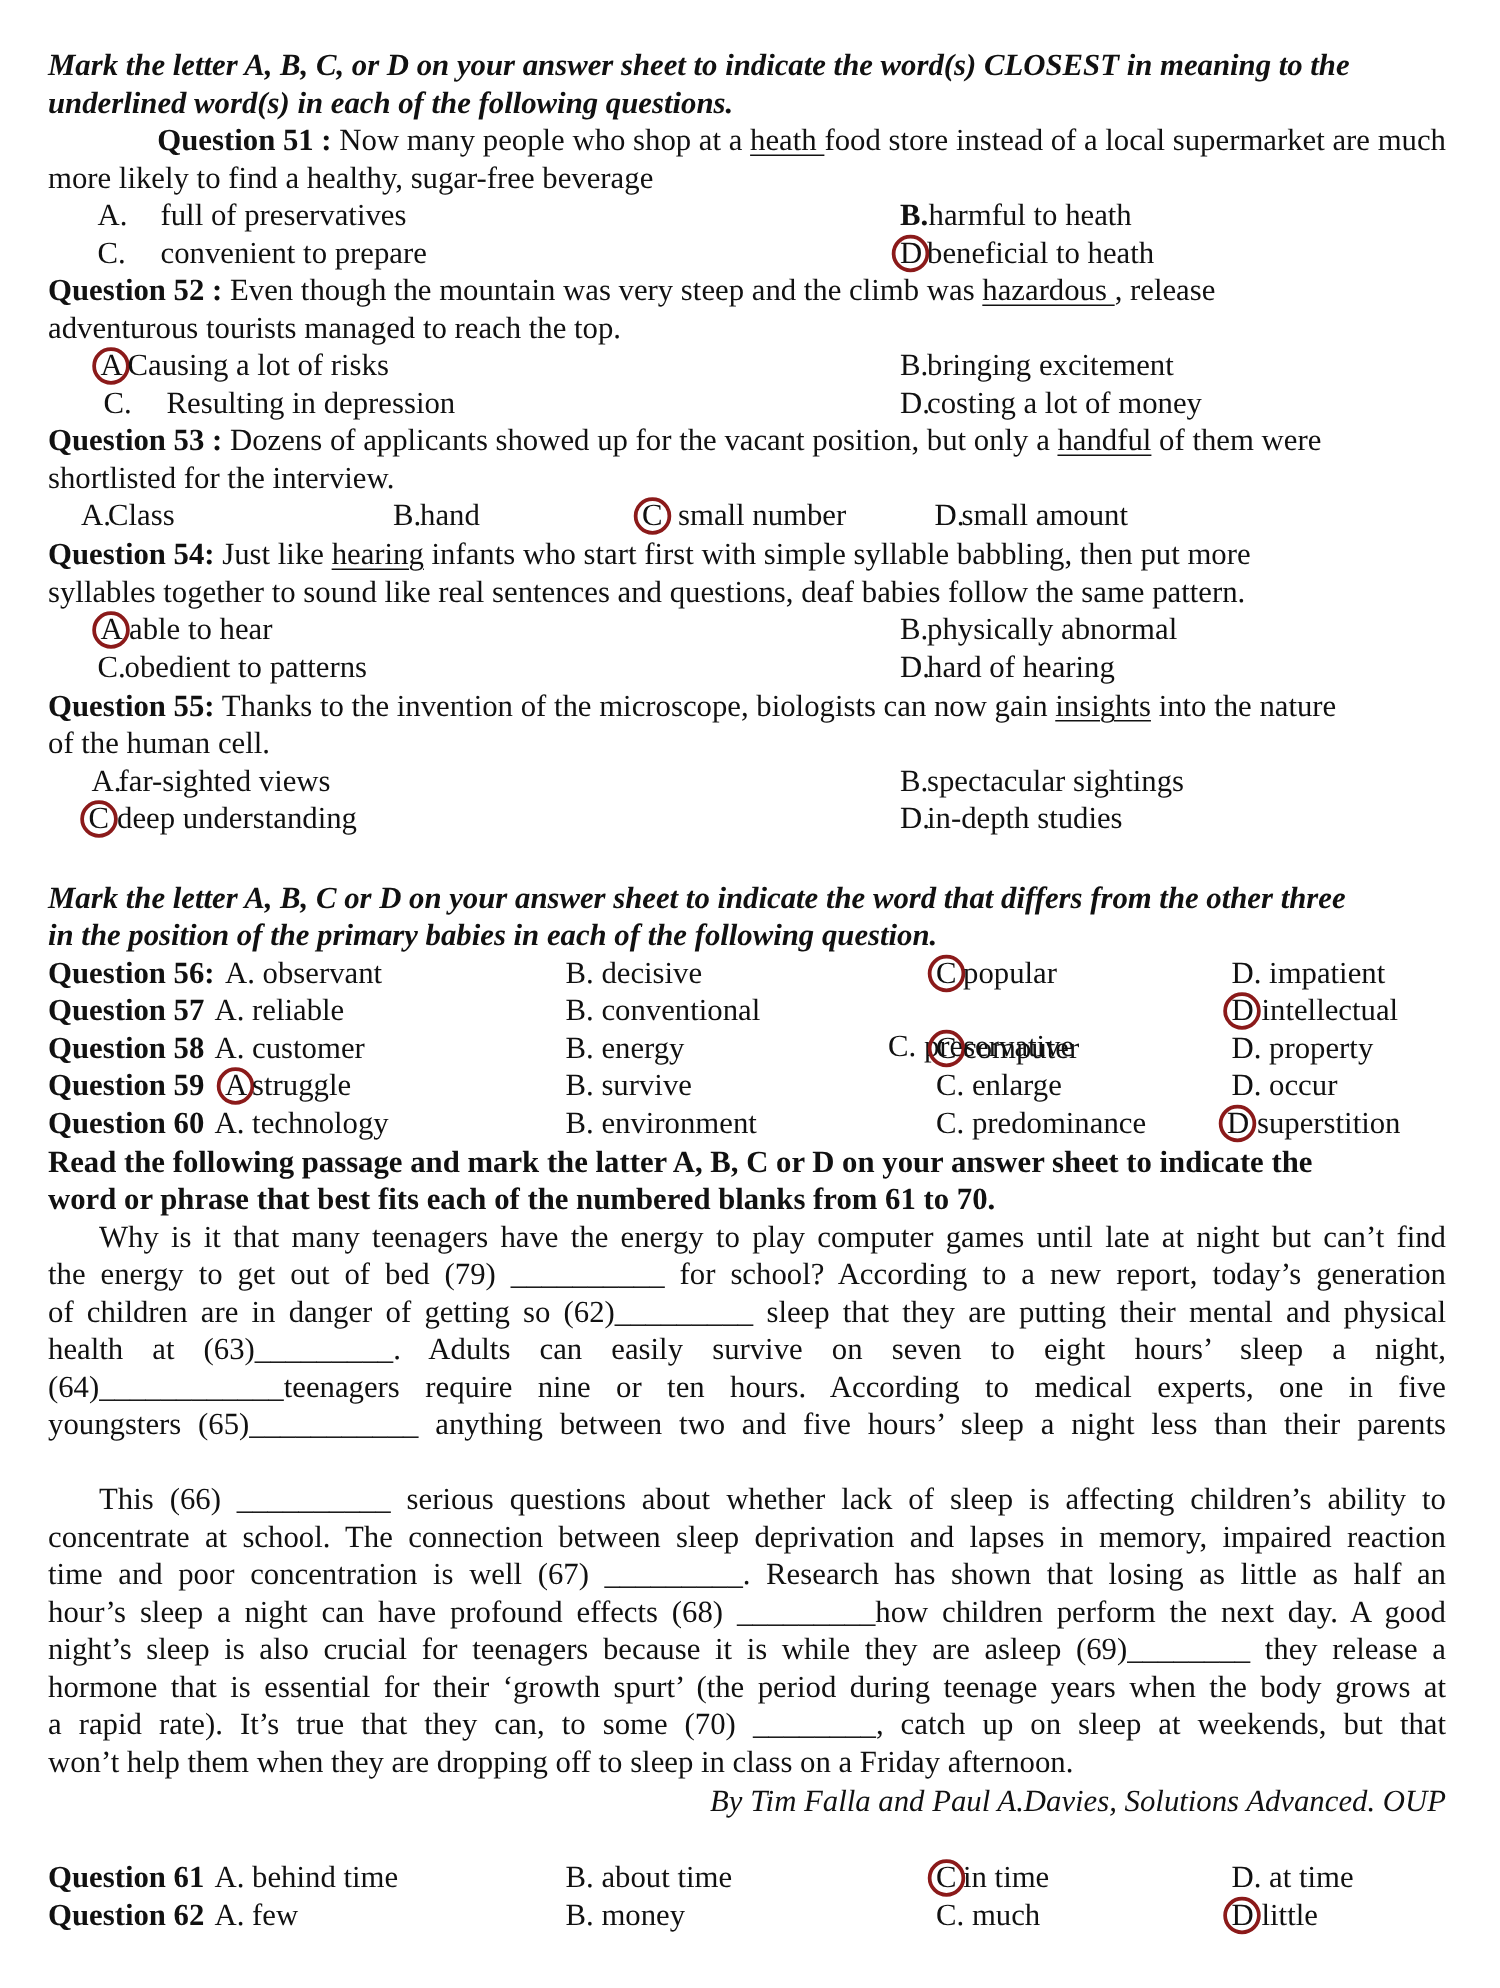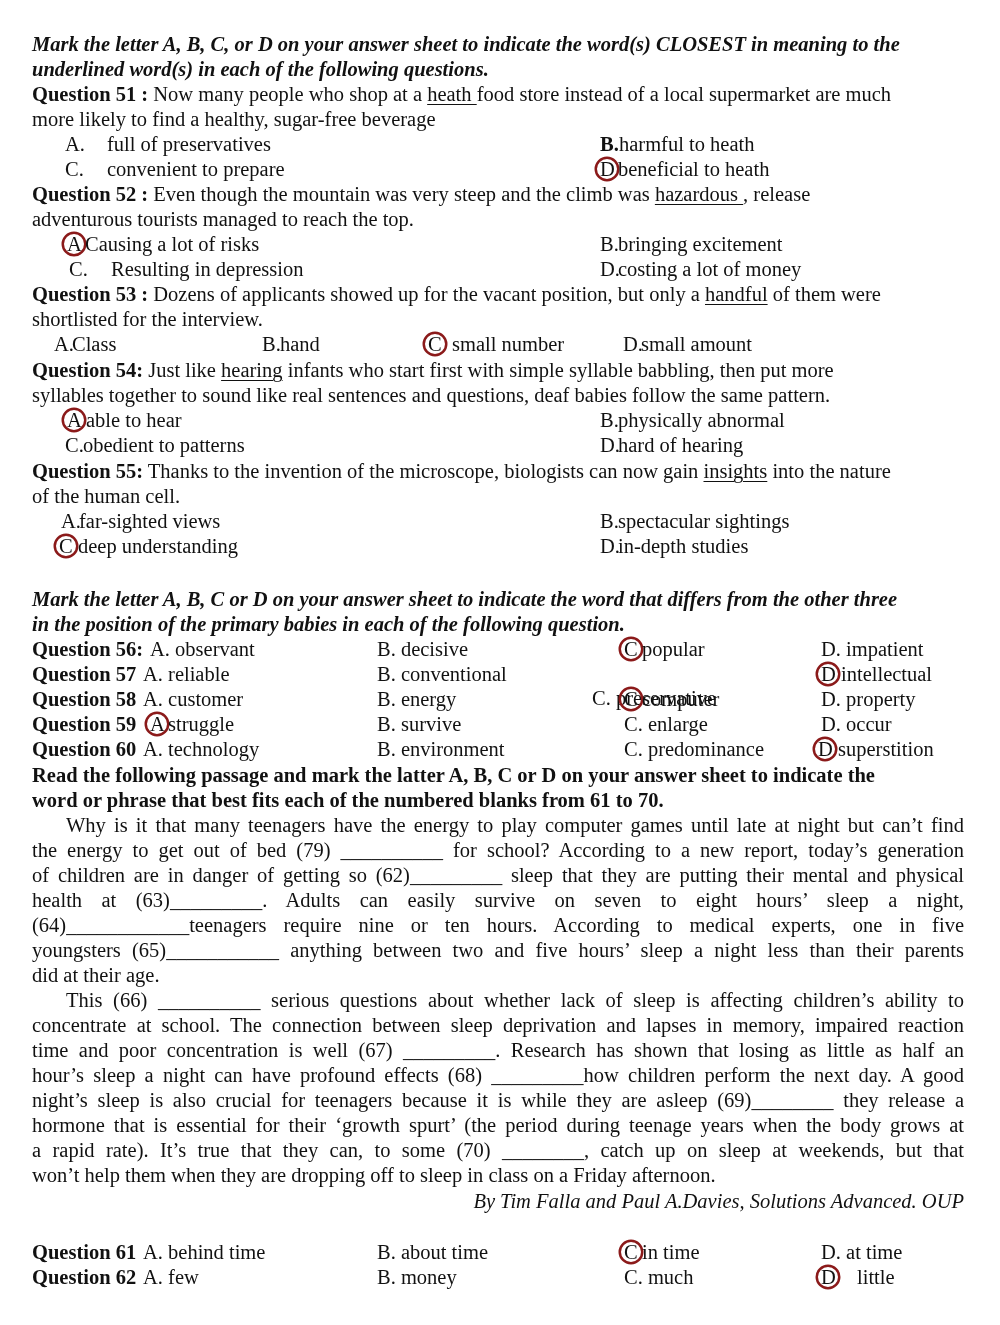--- a/index.html
+++ b/index.html
@@ -30,21 +30,21 @@
   .just { text-align: justify; text-align-last: justify; }
 </style>
 </head>
 <body>
 
 <div class="page">
 
   <div class="line bi" style="top:32px;">Mark the letter A, B, C, or D on your answer sheet to indicate the word(s) CLOSEST in meaning to the</div>
   <div class="line bi" style="top:57px;">underlined word(s) in each of the following questions.</div>
 
-  <div class="line" style="top:82px;">
+  <div class="line" style="top:82px;text-align:right;">
     <span class="b">Question 51 :</span><span> Now many people who shop at a </span><span class="u">heath </span><span> food store instead of a local supermarket are much</span>
   </div>
   <div class="line" style="top:107px;">more likely to find a healthy, sugar-free beverage</div>
   <div class="line" style="top:132px;">
     <span class="col" style="left:33px;">A.</span>
     <span class="col" style="left:75px;">full of preservatives</span>
     <span class="col b" style="left:568px;">B.</span>
     <span class="col" style="left:587px;"> harmful to heath</span>
   </div>
   <div class="line" style="top:157px;">
@@ -166,21 +166,20 @@
 
   <div class="line b" style="top:763px;">Read the following  passage and mark the latter A, B, C or D on your answer sheet to indicate the</div>
   <div class="line b" style="top:788px;">word or phrase that best fits each of the numbered blanks from 61 to 70.</div>
 
   <div class="line just" style="top:813px; left:66px;">Why is it that many teenagers have the energy to play computer games until late at night but can’t find</div>
   <div class="line just" style="top:838px;">the energy to get out of bed (79) __________ for school? According to a new report, today’s generation</div>
   <div class="line just" style="top:863px;">of children are in danger of getting so (62)_________ sleep that they are putting their mental and physical</div>
   <div class="line just" style="top:888px;">health  at  (63)_________.  Adults  can  easily  survive  on  seven  to  eight  hours’  sleep  a   night,</div>
   <div class="line just" style="top:913px;">(64)____________teenagers  require  nine  or  ten  hours.  According  to  medical  experts,  one  in  five</div>
   <div class="line just" style="top:938px;">youngsters (65)___________ anything between two and five hours’ sleep a night less than their parents</div>
-  <div class="line" style="top:963px;">did at their age.</div>
   <div class="line just" style="top:988px; left:66px;">This (66) __________ serious questions about whether lack of sleep is affecting children’s ability to</div>
   <div class="line just" style="top:1013px;">concentrate at school. The connection between sleep deprivation and lapses in memory, impaired reaction</div>
   <div class="line just" style="top:1038px;">time and poor concentration is well (67) _________. Research has shown that losing as little as half an</div>
   <div class="line just" style="top:1063px;">hour’s sleep a night can have profound effects (68) _________how children perform the next day. A good</div>
   <div class="line just" style="top:1088px;">night’s sleep is also crucial for teenagers because it is while they are asleep (69)________ they release a</div>
   <div class="line just" style="top:1113px;">hormone that is essential for their ‘growth spurt’ (the period during teenage years when the body grows at</div>
   <div class="line just" style="top:1138px;">a rapid rate). It’s true that they can, to some (70) ________, catch up on sleep  at weekends, but that</div>
   <div class="line" style="top:1163px;">won’t help them when they are dropping off to sleep in class on a Friday afternoon.</div>
   <div class="line i" style="top:1189px; text-align:right;">By Tim Falla and Paul A.Davies, Solutions Advanced. OUP</div>
 
@@ -191,16 +190,16 @@
     <span class="col circ" style="left:592px;">C</span>
     <span class="col" style="left:610px;">in time</span>
     <span class="col" style="left:789px;">D. at time</span>
   </div>
   <div class="line" style="top:1265px;">
     <span class="col b" style="left:0;">Question 62</span>
     <span class="col" style="left:111px;"> A. few</span>
     <span class="col" style="left:345px;">B. money</span>
     <span class="col" style="left:592px;">C. much</span>
     <span class="col circ" style="left:789px;">D</span>
-    <span class="col" style="left:809px;padding-left:16px;"> little</span>
+    <span class="col" style="left:809px;"> little</span>
   </div>
 
 </div>
 
 </body></html>

